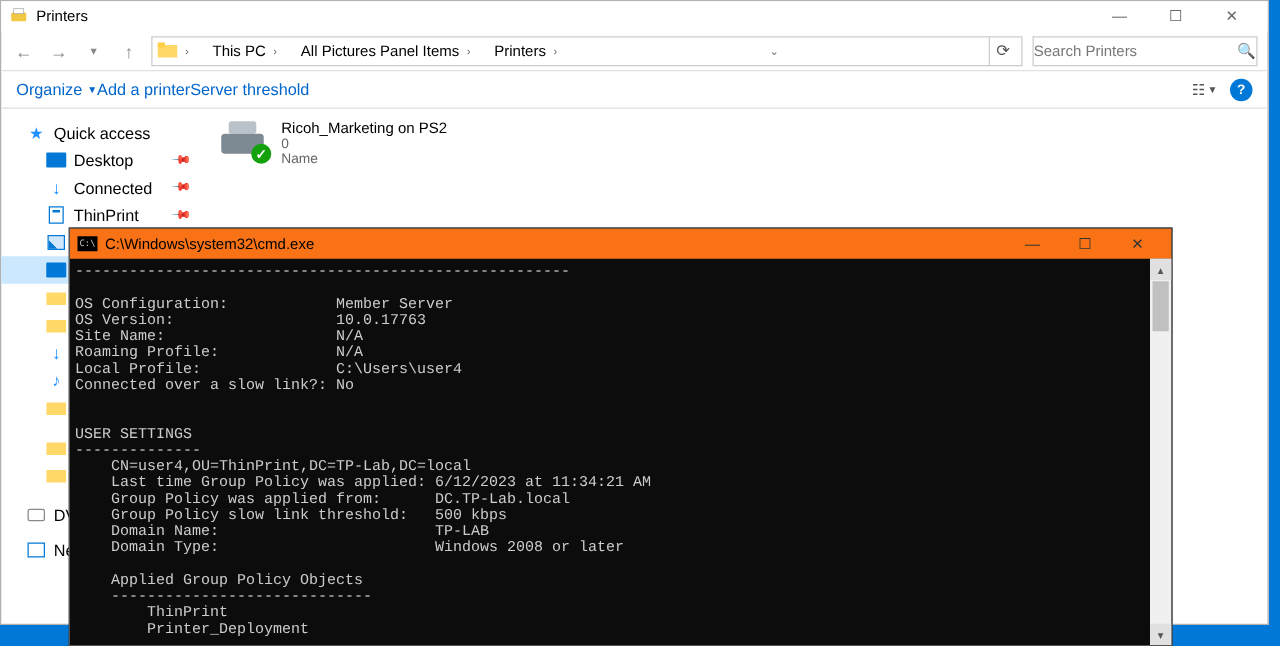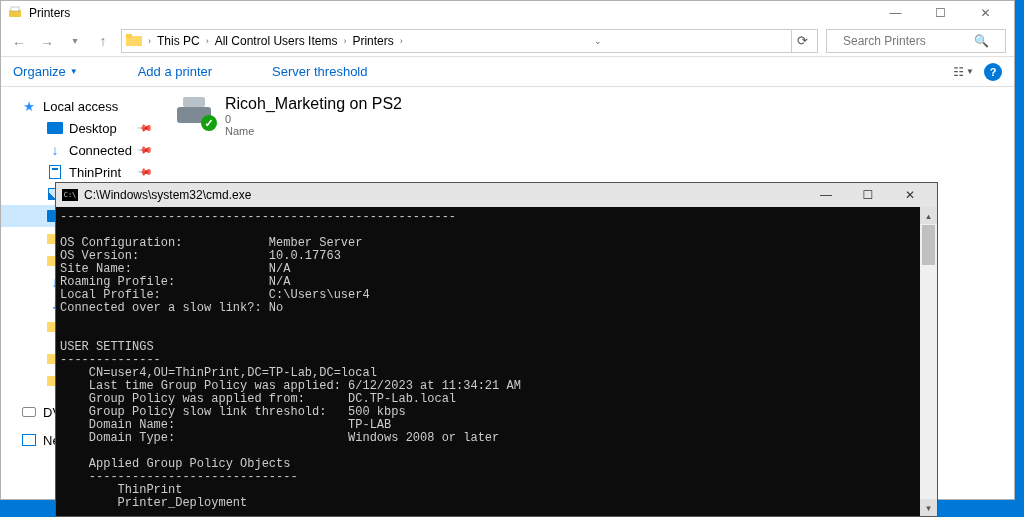--- a/index.html
+++ b/index.html
@@ -10,64 +10,64 @@
   .titlebar { height: 24px; display: flex; align-items: center; padding: 0 6px; background: #fff; }
   .titlebar .appicon { width: 16px; height: 16px; margin-right: 6px; position: relative; }
   .titlebar .title { font-size: 12px; color: #000; }
   .titlebar .winbtns { margin-left: auto; display: flex; }
   .winbtn { width: 45px; height: 22px; display: flex; align-items: center; justify-content: center; color: #666; font-size: 12px; }
 
   .navrow { height: 32px; display: flex; align-items: center; padding: 0 8px; gap: 8px; border-bottom: 1px solid #e0e0e0; }
   .navbtn { width: 20px; height: 20px; display: flex; align-items: center; justify-content: center; color: #888; font-size: 14px; }
   .address { display: flex; align-items: center; height: 24px; border: 1px solid #ccc; flex: 1; padding: 0 4px; font-size: 12px; }
   .address .foldericon { width: 16px; height: 16px; margin-right: 4px; }
-  .crumb { padding: 0 4px; white-space: nowrap; }
+  .crumb { padding: 0 4px; white-space: nowrap; margin-left: 13px; }
   .crumbsep { color: #666; font-size: 9px; padding: 0 2px; }
   .refresh { width: 22px; height: 22px; display: flex; align-items: center; justify-content: center; color: #555; font-size: 13px; border-left: 1px solid #ccc; margin-left: auto; }
   .addr-drop { color:#666; font-size:9px; padding:0 3px; }
-  .search { width: 180px; height: 24px; border: 1px solid #ccc; display: flex; align-items: center; padding: 0 16px; font-size: 12px; color: #777; justify-content: space-between; }
+  .search { width: 180px; height: 24px; border: 1px solid #ccc; display: flex; align-items: center; padding: 0 0; font-size: 12px; color: #777; justify-content: space-between; }
   .search .sicon { font-size: 12px; color: #555; }
 
-  .cmdbar { height: 30px; display: flex; align-items: center; padding: 0 12px; gap: 24px; border-bottom: 1px solid #e0e0e0; font-size: 13px; }
+  .cmdbar { height: 30px; display: flex; align-items: center; padding: 0 12px; border-bottom: 1px solid #e0e0e0; font-size: 13px; }
   .cmdbar .org { color: #0066cc; display: flex; align-items: center; gap: 4px; }
   .cmdbar .org .chev { font-size: 8px; }
-  .cmdbar .lnk { color: #0066cc; margin-left: 36px; }
+  .cmdbar .lnk { color: #0066cc; }
   .cmdbar .right { margin-left: auto; display: flex; align-items: center; gap: 10px; }
   .cmdbar .viewbtn { font-size: 12px; color: #555; display:flex; align-items:center; gap:2px;}
   .cmdbar .help { width: 18px; height: 18px; border-radius: 50%; background: #0078d7; color: #fff; font-size: 11px; font-weight: bold; display: flex; align-items: center; justify-content: center; }
 
   .body { display: flex; height: calc(100% - 86px); }
   .tree { width: 160px; padding: 8px 0; font-size: 13px; }
   .tree-item { height: 22px; display: flex; align-items: center; padding-left: 20px; gap: 6px; position: relative; }
   .tree-item.sel { background: #cce8ff; }
   .pin { margin-left: auto; margin-right: 10px; color: #888; font-size: 10px; transform: rotate(45deg); }
   .tree .ticon { width: 16px; height: 14px; display:inline-flex; align-items:center; justify-content:center; }
   .tree .star { color: #1e90ff; font-size: 13px; }
   .tree .mono { background: #0078d7; width: 16px; height: 12px; border-radius: 1px; }
   .tree .arrow { color: #1e90ff; font-size: 14px; font-weight:bold; }
   .tree .docicon { width:12px; height:14px; border:1px solid #0078d7; background:linear-gradient(#fff,#fff); position:relative;}
   .tree .docicon:before { content:""; position:absolute; left:2px; right:2px; top:2px; height:2px; background:#0078d7;}
   .tree .picicon { width:14px; height:12px; border:1px solid #0078d7; background:linear-gradient(45deg,#0078d7 30%, #cfe6fb 30%);}
   .tree .neticon { width:14px;height:12px;border:1px solid #0078d7;}
   .tree .diskicon { width:14px; height:10px; border:1px solid #888; border-radius:2px;}
   .tree .noteicon { color:#1e90ff; font-size:13px;}
-  .tree-item.indent { padding-left: 46px; }
+  .tree-item.indent { padding-left: 36px; }
 
   .content { flex: 1; padding: 8px 12px; }
   .printer { display: flex; gap: 10px; align-items: flex-start; }
   .printericon { width: 42px; height: 34px; position: relative; }
   .printericon .body1 { position:absolute; bottom:6px; left:4px; right:4px; height:16px; background:#7e8a93; border-radius:3px;}
   .printericon .top1 { position:absolute; top:2px; left:10px; right:10px; height:10px; background:#b9c2c9; border-radius:2px;}
   .printericon .check { position:absolute; bottom:-2px; right:-2px; width:16px; height:16px; border-radius:50%; background:#13a10e; color:#fff; font-size:11px; font-weight:bold; display:flex; align-items:center; justify-content:center;}
-  .printer .name { font-size: 16px; }
+  .printer .name { font-size: 12px; }
   .printer .sub { font-size: 11px; color: #666; }
 
   
   .cmd { position: absolute; left: 55px; top: 182px; width: 883px; height: 335px; background: #0c0c0c; border: 1px solid #555; display:flex; flex-direction:column;}
-  .cmd-title { height: 24px; background: #e5e5e5; display: flex; align-items: center; padding: 0 6px; font-size: 12px; }
+  .cmd-title { height: 24px; background: #f97316; display: flex; align-items: center; padding: 0 6px; font-size: 12px; }
   .cmd-title .cmdicon { width: 16px; height: 12px; background: #000; margin-right: 6px; display:flex; align-items:center; justify-content:center;}
   .cmd-title .cmdicon:before { content:"C:\\"; color:#ccc; font-size:7px; font-family:monospace;}
   .cmd-title .winbtns { margin-left: auto; display: flex; }
   .cmd-title .cwinbtn { width: 42px; height: 22px; display:flex; align-items:center; justify-content:center; color:#333; font-size:12px;}
   .cmd-body-wrap { flex:1; display:flex; }
   .cmd-body { flex:1; padding: 4px 4px 0 4px; font-family: Consolas, "Courier New", monospace; font-size: 12px; line-height: 13px; color: #ccc; white-space: pre; overflow:hidden;}
   .cmd-scroll { width: 17px; background: #f0f0f0; position:relative;}
   .cmd-scroll .sbtn { position:absolute; left:0; right:0; height:17px; background:#e0e0e0; display:flex; align-items:center; justify-content:center; font-size:9px; color:#555;}
   .cmd-scroll .thumb { position:absolute; left:2px; right:2px; top:18px; height:40px; background:#c0c0c0;}
   .foldericon-svg { width:16px; height:14px; }
@@ -99,21 +99,21 @@
     <div class="address">
       <span class="foldericon">
         <svg class="foldericon-svg" viewBox="0 0 16 14">
             <rect x="0" y="3" width="16" height="10" fill="#ffd868"></rect>
             <rect x="0" y="1" width="6" height="4" fill="#ffcf47"></rect>
           </svg>
       </span>
       <span class="crumbsep">›</span>
       <span class="crumb">This PC</span>
       <span class="crumbsep">›</span>
-      <span class="crumb">All Control Users Items</span>
+      <span class="crumb">All Pictures Panel Items</span>
       <span class="crumbsep">›</span>
       <span class="crumb">Printers</span>
       <span class="crumbsep">›</span>
       <span class="addr-drop" style="margin-left:auto">⌄</span>
       <span class="refresh">⟳</span>
     </div>
     <div class="search">
       <span>Search Printers</span>
       <span class="sicon">🔍</span>
     </div>
@@ -129,21 +129,21 @@
     <div class="right">
       <span class="viewbtn">☷ <span style="font-size:8px;">▼</span></span>
       <span class="help">?</span>
     </div>
   </div>
 
   <div class="body">
     <div class="tree">
       <div class="tree-item">
           <span class="ticon star">★</span>
-          <span>Local access</span>
+          <span>Quick access</span>
         </div>
       <div class="tree-item indent">
           <span class="ticon">
             <span class="mono"></span>
           </span>
           <span>Desktop</span>
           <span class="pin">📌</span>
         </div>
       <div class="tree-item indent">
           <span class="ticon arrow">↓</span>

